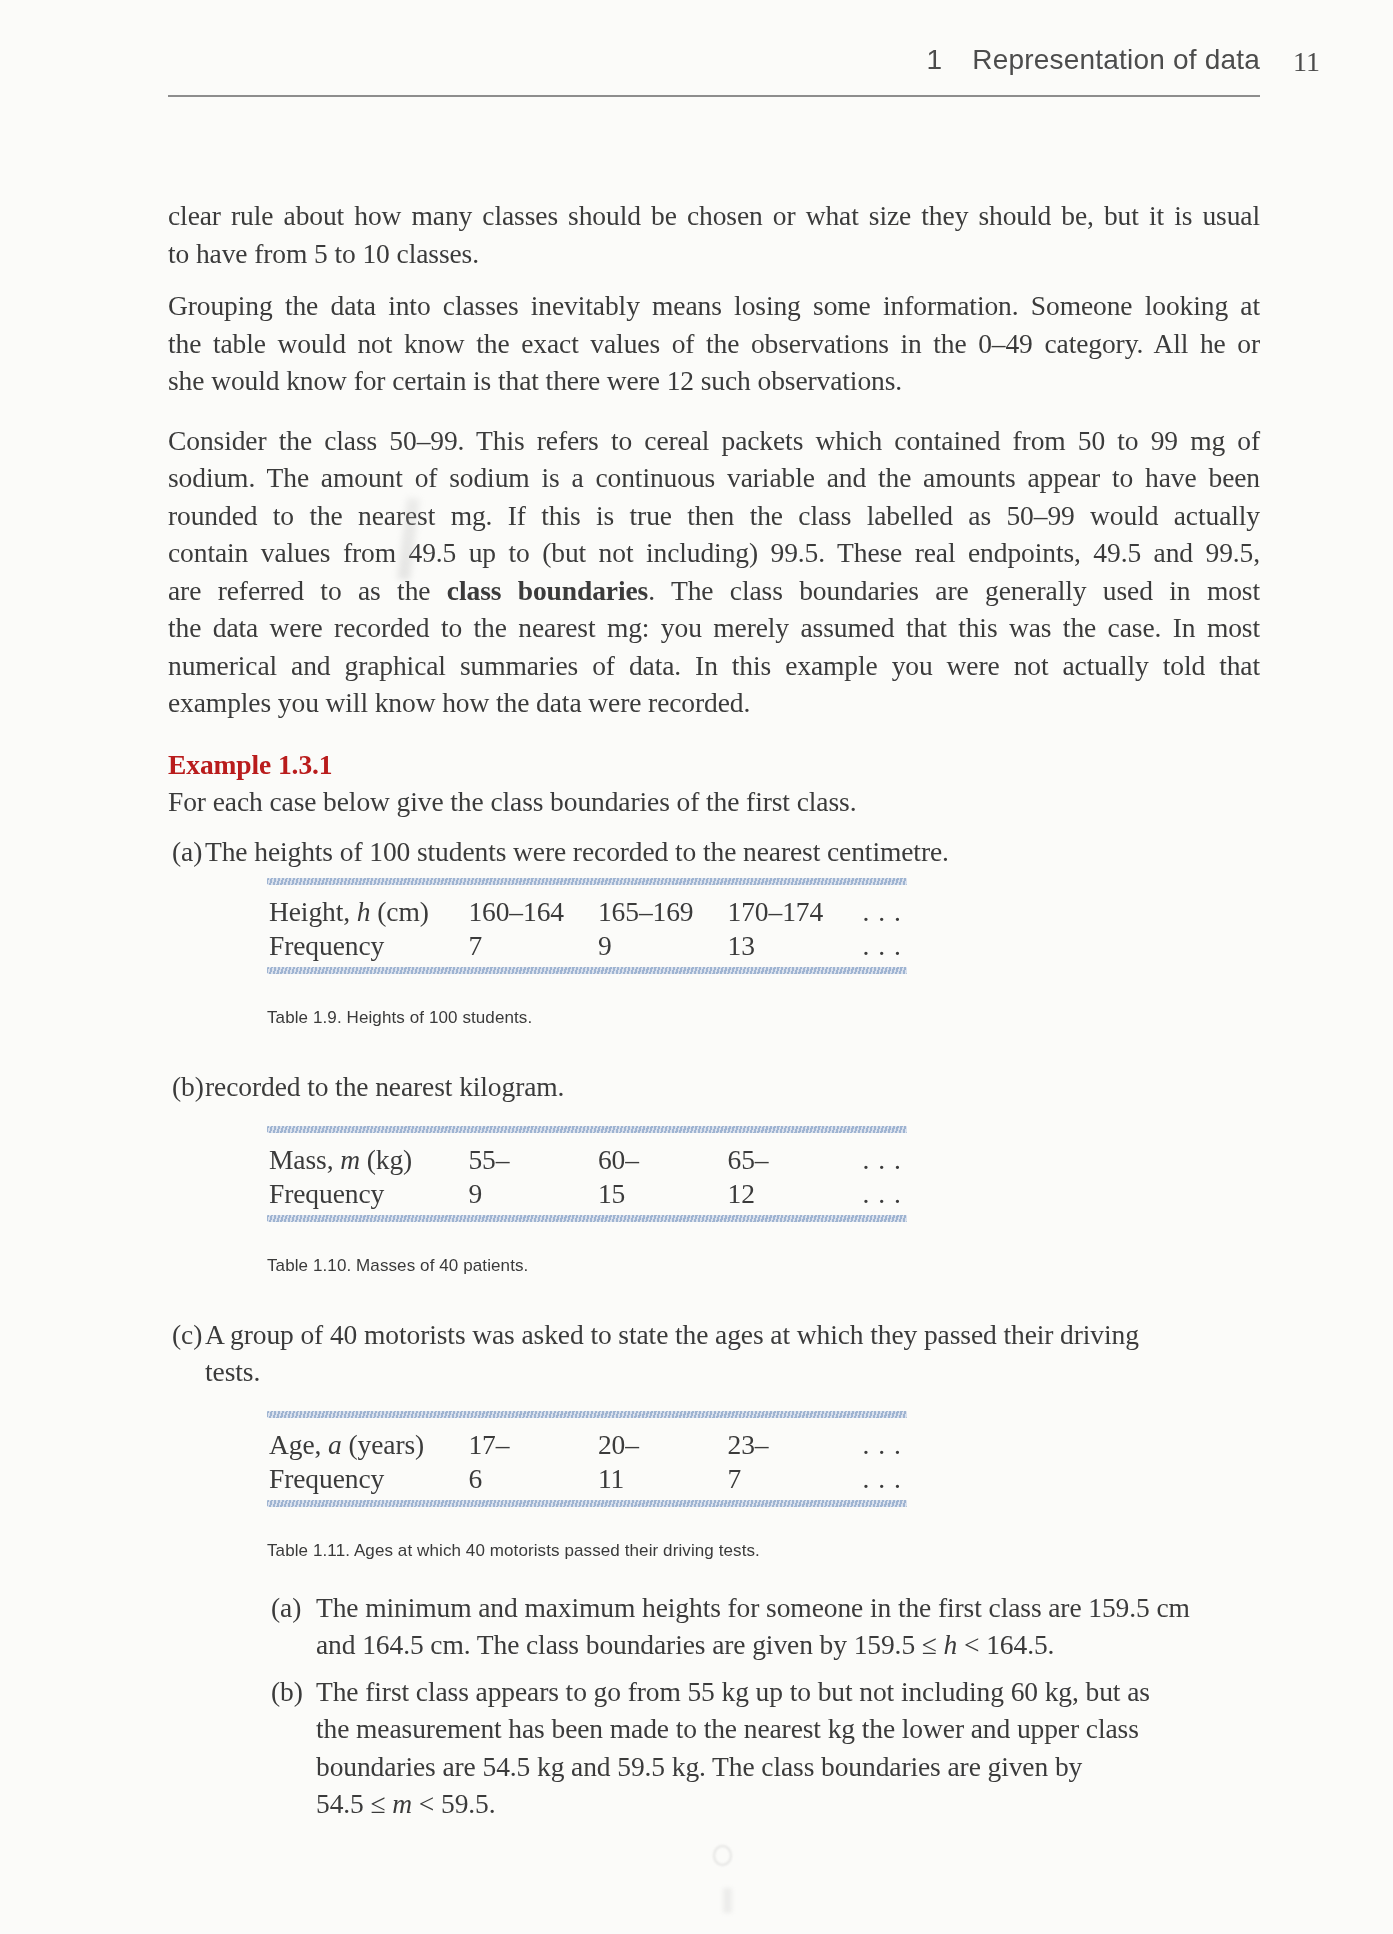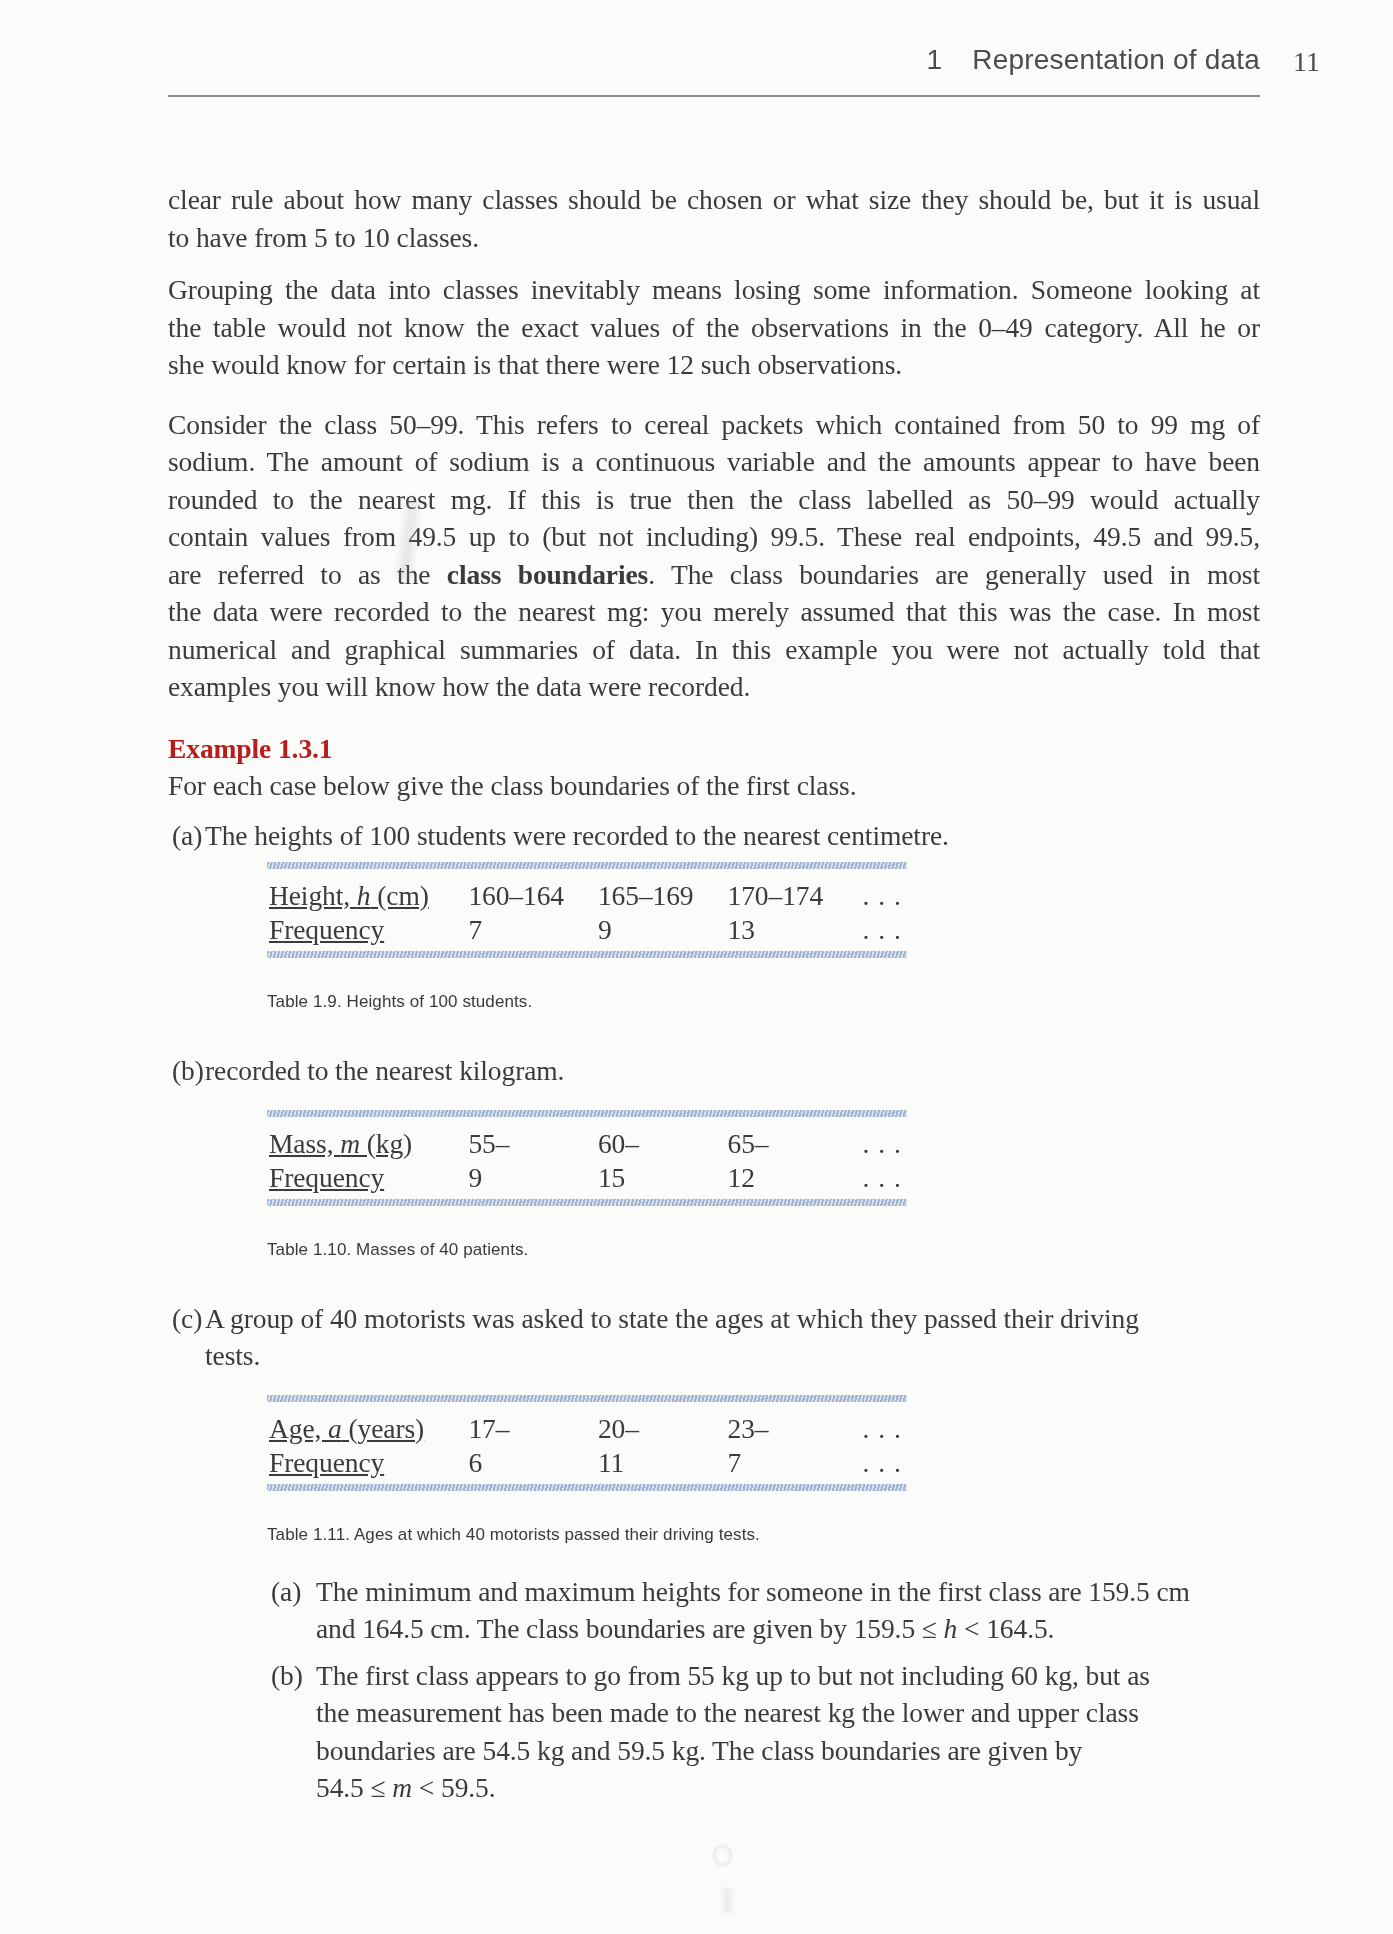--- a/index.html
+++ b/index.html
@@ -24,21 +24,21 @@
     font-family:"Liberation Serif","DejaVu Serif",serif;
     font-size:28px;color:#4c4c4c;
   }
   .head-rule{
     position:absolute;top:95px;left:168px;width:1092px;height:2px;
     background:#8d8d8d;
   }
 
   
   .content{
-    position:absolute;top:0;left:168px;width:1092px;
+    position:absolute;top:16px;left:168px;width:1092px;
     padding-top:181px;
     font-size:27.5px;line-height:37.5px;letter-spacing:-0.1px;
   }
   .jline{text-align:justify;text-align-last:justify;white-space:normal;}
   .jline.last{text-align-last:auto;}
   .iline{white-space:nowrap;}
   .para{margin:0 0 15px 0;}
   .para.g22{margin-bottom:22px;}
   .b{font-weight:bold;}
   .i{font-style:italic;}
@@ -58,21 +58,21 @@
   .btable{margin:8px 0 0 99px;width:640px;}
   .btable.mt20{margin-top:20px;}
   .hrule{
     height:7px;
     background-image:repeating-linear-gradient(105deg,
       #9fb4d1 0px,#9fb4d1 2px,#dbe2ee 2px,#dbe2ee 3.6px);
     border-radius:1px;
   }
   .trows{padding:10px 0 4px 0;}
   .trow{display:flex;line-height:34px;font-size:27.5px;}
-  .tlabel{width:200px;padding-left:2px;text-decoration:underline;}
+  .tlabel{width:200px;padding-left:2px;}
   .tcell{width:130px;text-align:left;}
   .tdots{width:50px;text-align:center;letter-spacing:1px;}
   .caption{
     margin:30px 0 0 99px;
     font-family:"Liberation Sans","DejaVu Sans",sans-serif;
     font-size:17px;line-height:28px;color:#3a3a3a;letter-spacing:.1px;
   }
 
   
   .answers{margin-top:24px;}

